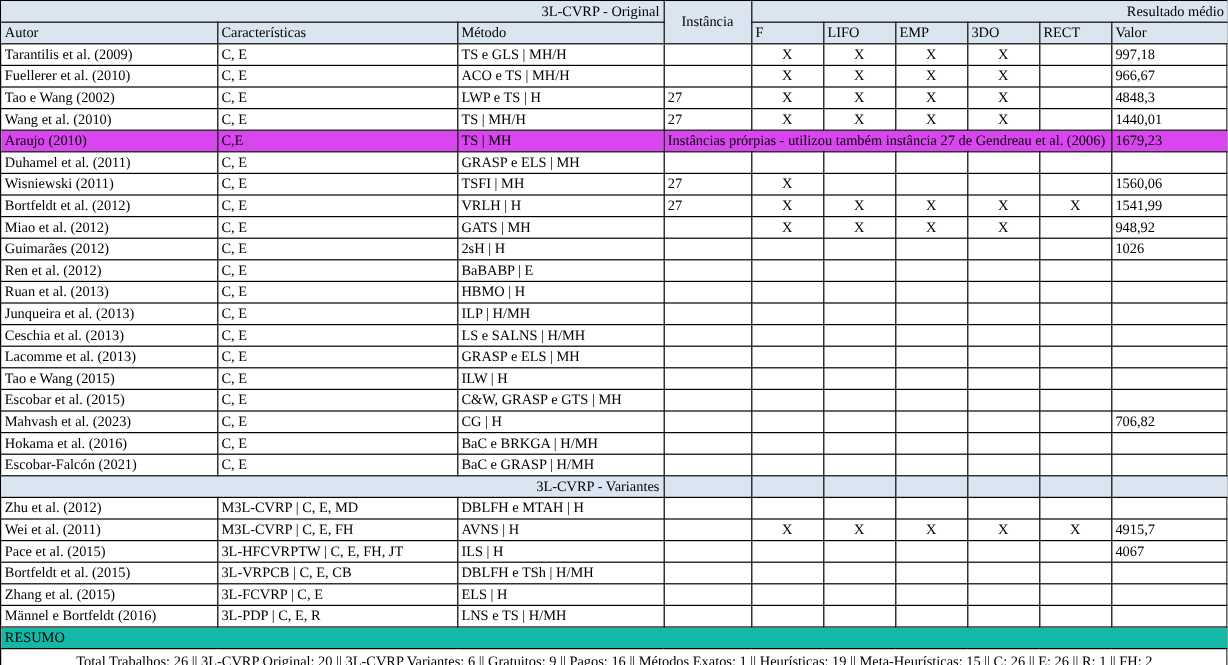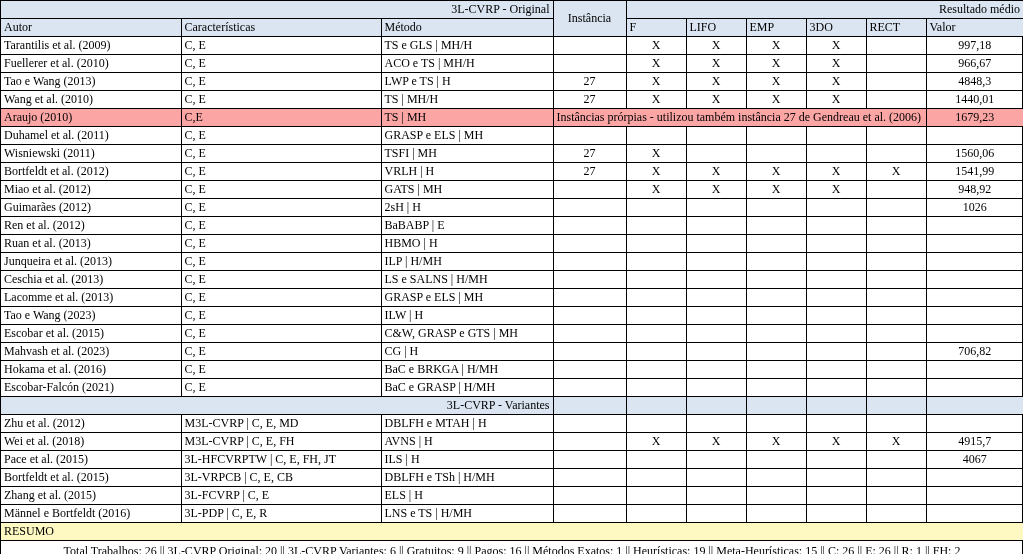--- a/index.html
+++ b/index.html
@@ -27,24 +27,24 @@
     font-weight: normal;
     text-align: left;
     vertical-align: middle;
     height: 17px;
     overflow: hidden;
     white-space: nowrap;
   }
   td.noright, th.noright { border-right: none; }
   tr.section-header td { background: #dbe5f1; text-align: right; }
   tr.header td { background: #dbe5f1; margin-top: 11px; }
-  tr.highlight td { background: #fca5a5; }
-  tr.resumo td { background: #fef9c3; }
+  tr.highlight td { background: #d946ef; }
+  tr.resumo td { background: #14b8a6; }
   td.center { text-align: center; }
-  td.right { text-align: center; }
+  td.right { text-align: left; }
   td.merge { background: #dbe5f1; }
   .summary-lines {
     border-top: 1px solid #000;
     text-align: center;
     padding: 2px 4px;
     line-height: 1.35;
   }
 </style>
 </head>
 <body>
@@ -102,21 +102,21 @@
           <td>ACO e TS | MH/H</td>
           <td class="right"></td>
           <td class="center">X</td>
           <td class="center">X</td>
           <td class="center">X</td>
           <td class="center">X</td>
           <td class="center"></td>
           <td class="right noright">966,67</td>
         </tr>
         <tr>
-          <td>Tao e Wang (2013)</td>
+          <td>Tao e Wang (2002)</td>
           <td>C, E</td>
           <td>LWP e TS | H</td>
           <td class="right">27</td>
           <td class="center">X</td>
           <td class="center">X</td>
           <td class="center">X</td>
           <td class="center">X</td>
           <td class="center"></td>
           <td class="right noright">4848,3</td>
         </tr>
@@ -253,21 +253,21 @@
           <td>GRASP e ELS | MH</td>
           <td class="right"></td>
           <td class="center"></td>
           <td class="center"></td>
           <td class="center"></td>
           <td class="center"></td>
           <td class="center"></td>
           <td class="right noright"></td>
         </tr>
         <tr>
-          <td>Tao e Wang (2023)</td>
+          <td>Tao e Wang (2015)</td>
           <td>C, E</td>
           <td>ILW | H</td>
           <td class="right"></td>
           <td class="center"></td>
           <td class="center"></td>
           <td class="center"></td>
           <td class="center"></td>
           <td class="center"></td>
           <td class="right noright"></td>
         </tr>
@@ -341,21 +341,21 @@
           <td>DBLFH e MTAH | H</td>
           <td class="right"></td>
           <td class="center"></td>
           <td class="center"></td>
           <td class="center"></td>
           <td class="center"></td>
           <td class="center"></td>
           <td class="right noright"></td>
         </tr>
         <tr>
-          <td>Wei et al. (2018)</td>
+          <td>Wei et al. (2011)</td>
           <td>M3L-CVRP | C, E, FH</td>
           <td>AVNS | H</td>
           <td class="right"></td>
           <td class="center">X</td>
           <td class="center">X</td>
           <td class="center">X</td>
           <td class="center">X</td>
           <td class="center">X</td>
           <td class="right noright">4915,7</td>
         </tr>

